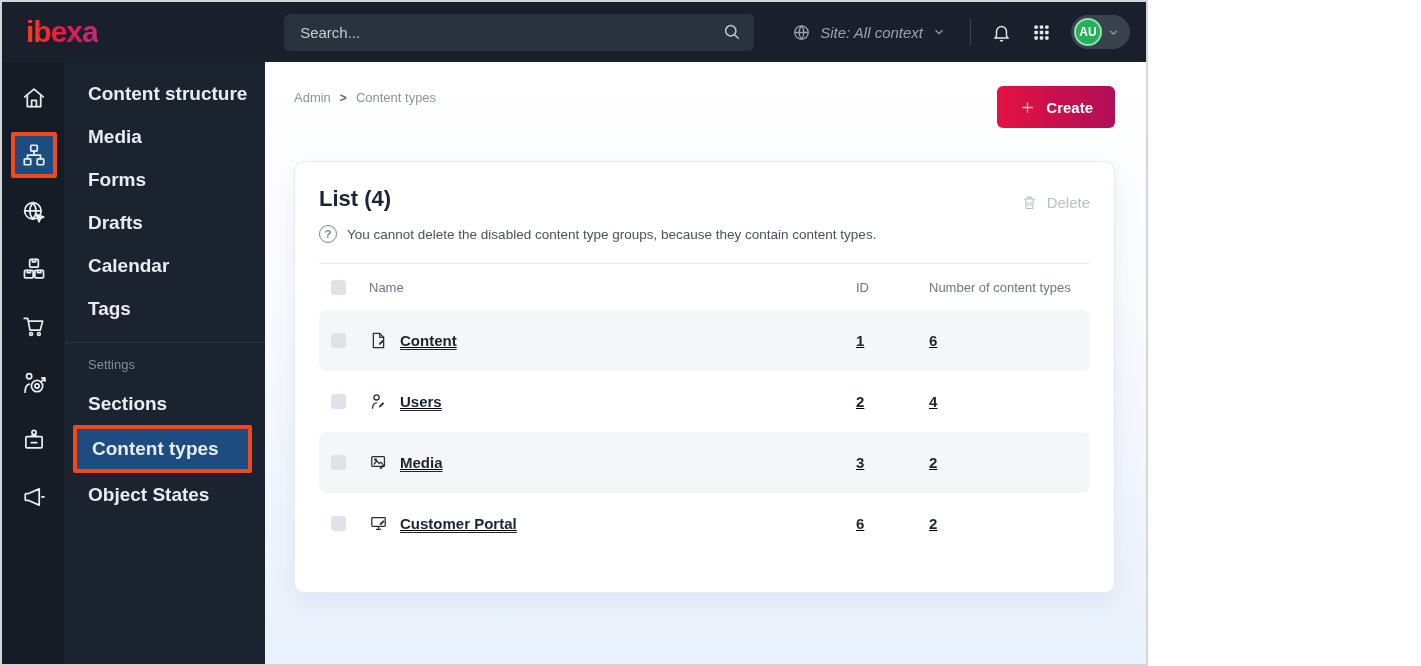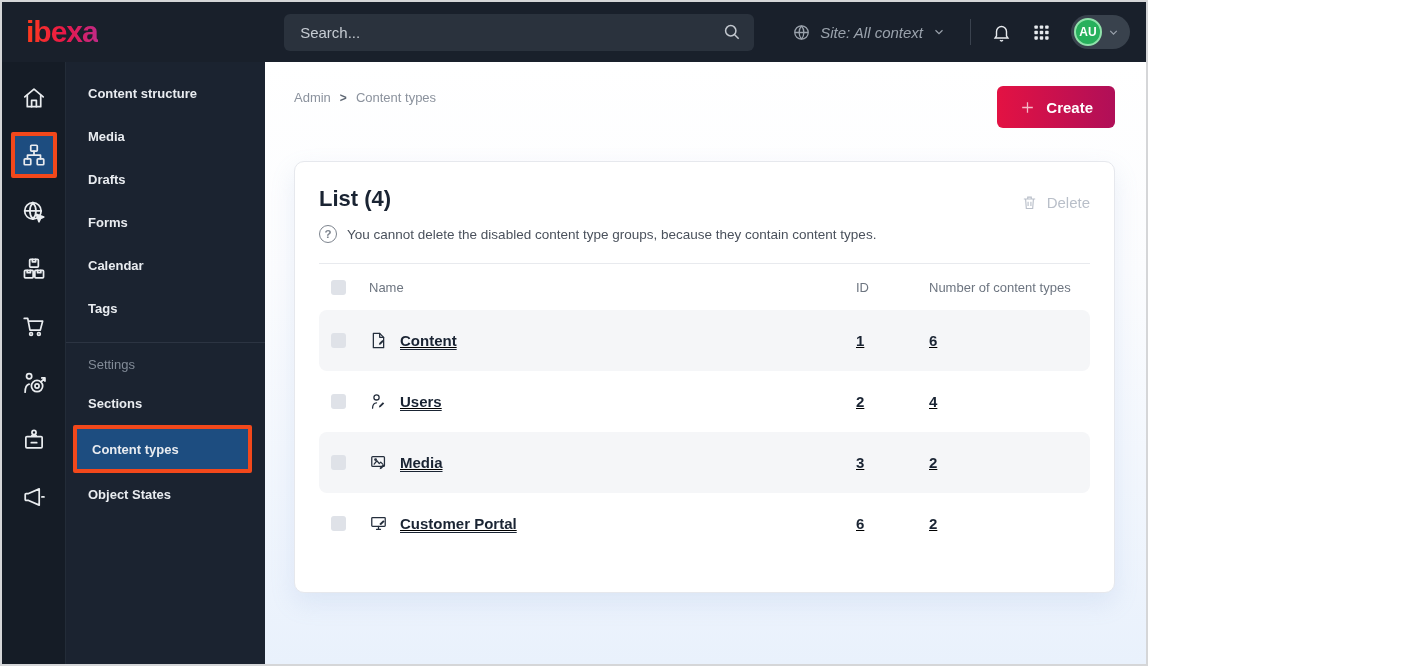--- a/index.html
+++ b/index.html
@@ -31,21 +31,21 @@
   .app-body { display:flex; flex:1 1 auto; min-height:0; }
 
   
   .rail { width:64px; background:#151c26; border-right:1px solid #232c38; display:flex; flex-direction:column; align-items:center; padding-top:13px; flex:0 0 auto; }
   .rail-item { width:46px; height:46px; margin-bottom:11px; border-radius:5px; display:flex; align-items:center; justify-content:center; color:#e9ecef; cursor:pointer; }
   .rail-item.active { background:#1d4d80; border:4px solid #f2481b; border-radius:2px; }
 
   
   .panel { width:199px; background:#1b2330; flex:0 0 auto; padding-top:10px; }
   .menu { list-style:none; }
-  .menu li { height:43px; display:flex; align-items:center; padding-left:22px; color:#e9ecf0; font-size:13px; font-weight:600; cursor:pointer; }
+  .menu li { height:43px; display:flex; align-items:center; padding-left:22px; color:#e9ecf0; font-size:19px; font-weight:600; cursor:pointer; }
   .menu li.active { background:#1d4d80; border:4px solid #f2481b; border-radius:2px; margin:0 13px 0 7px; padding-left:15px; height:48px; }
   .settings-divider { height:1px; background:#2c3442; margin:12px 0 14px 0; }
   .settings-label { padding-left:22px; color:#828b97; font-size:13px; margin-bottom:10px; }
 
   
   .main { flex:1 1 auto; background:linear-gradient(180deg,#ffffff 0%,#fbfcfe 35%,#e9f1fc 100%); padding:0 31px 0 29px; overflow:hidden; }
   .main-head { display:flex; align-items:flex-start; justify-content:space-between; padding-top:24px; }
   .breadcrumb { display:flex; align-items:center; gap:9px; font-size:13px; color:#8b929d; padding-top:4px; }
   .breadcrumb .crumb { cursor:pointer; }
   .breadcrumb .sep { color:#5d6672; font-weight:700; font-size:12px; }
@@ -224,22 +224,22 @@
               <path d="M19.3 11.9 h1.9"></path>
             </svg>
           </span>
         </div>
       </nav>
 
     <aside class="panel">
       <ul class="menu" id="menu-main">
           <li>Content structure</li>
           <li>Media</li>
+          <li>Forms</li>
           <li>Drafts</li>
-          <li>Forms</li>
           <li>Calendar</li>
           <li>Tags</li>
         </ul>
       <div class="settings-divider"></div>
       <div class="settings-label">Settings</div>
       <ul class="menu" id="menu-settings">
           <li>Sections</li>
           <li class="active">Content types</li>
           <li>Object States</li>
         </ul>

